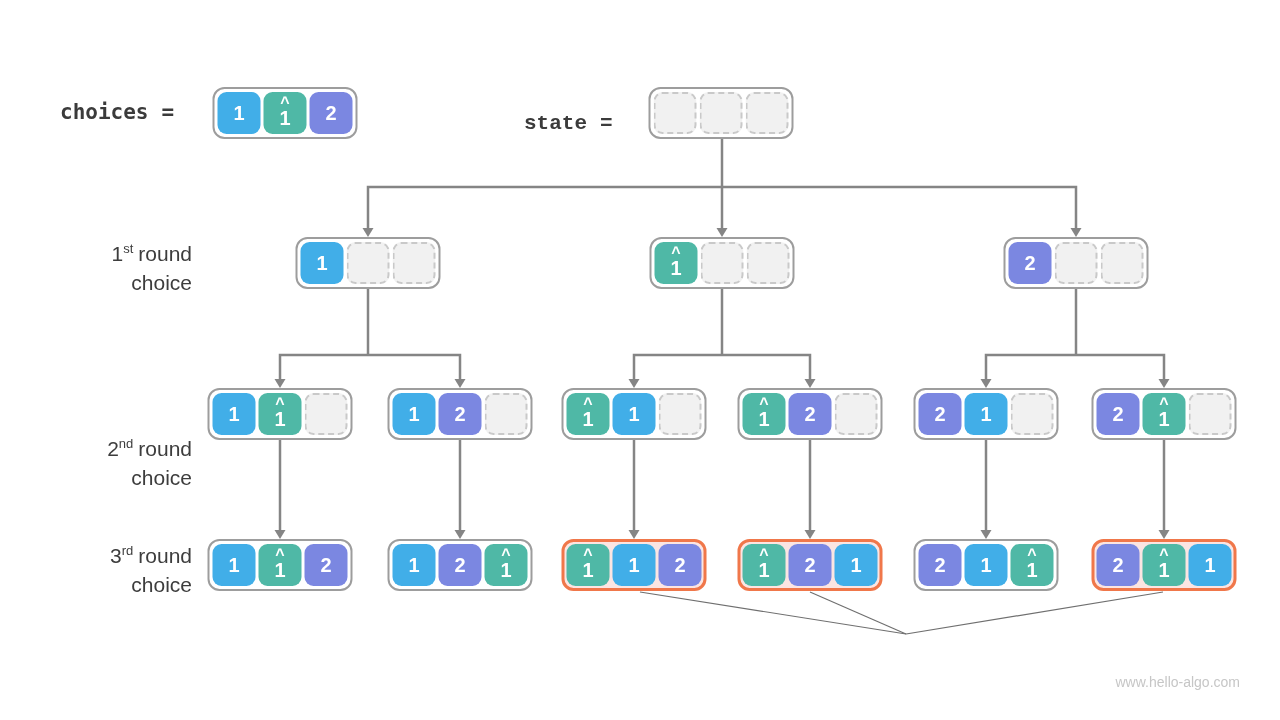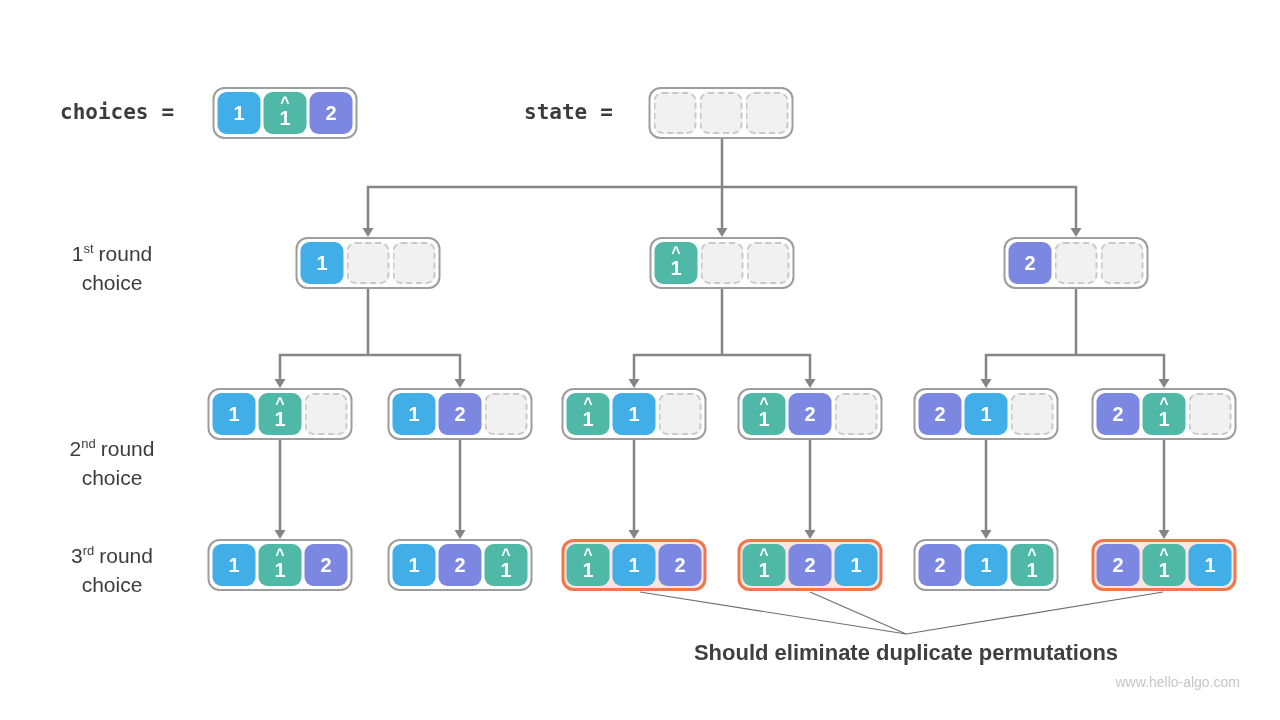--- a/index.html
+++ b/index.html
@@ -30,21 +30,21 @@
   
   .header-group {
     position:absolute; display:flex; align-items:baseline;
     font-family:"DejaVu Sans Mono", monospace; font-weight:bold;
     font-size:21px; color:#3b3b3b; line-height:26px;
   }
   .header-group .eq { margin-left:13px; }
 
   
   .row-label {
-    position:absolute; left:32px; width:160px; text-align:center;
+    position:absolute; left:32px; width:160px; text-align:right;
     font-size:21px; line-height:29px; color:#3d3d3d;
   }
   .row-label sup { font-size:13px; }
   .row-label .rest { margin-left:5px; }
 
   .annotation {
     position:absolute; left:906px; top:640px; transform:translateX(-50%);
     font-size:22px; font-weight:bold; color:#3f3f3f; white-space:nowrap;
   }
   .watermark {
@@ -102,21 +102,21 @@
       </div>
       <div class="cell" style="background: rgb(79, 184, 166);">
         <span class="hat">^</span>
         <span class="digit">1</span>
       </div>
       <div class="cell" style="background: rgb(123, 135, 225);">
         <span class="digit">2</span>
       </div>
     </div>
 
-  <div class="header-group" style="left:524px; top:99px;">
+  <div class="header-group" style="left:524px; top:111px;font-family:Liberation Mono, monospace;">
     <span>state</span>
     <span class="eq">=</span>
   </div>
   <div class="node" id="state-box" style="left:721px; top:87px;">
       <div class="cell empty"></div>
       <div class="cell empty"></div>
       <div class="cell empty"></div>
     </div>
 
   <div class="row-label" style="top:234px;">
@@ -280,15 +280,14 @@
         <div class="cell" style="background: rgb(79, 184, 166);">
           <span class="hat">^</span>
           <span class="digit">1</span>
         </div>
         <div class="cell" style="background: rgb(65, 174, 232);">
           <span class="digit">1</span>
         </div>
       </div>
     </div>
 
-  <div class="annotation">Should eliminate duplicate permutations</div>
   <div class="watermark">www.hello-algo.com</div>
 </div>
 
 </body></html>

